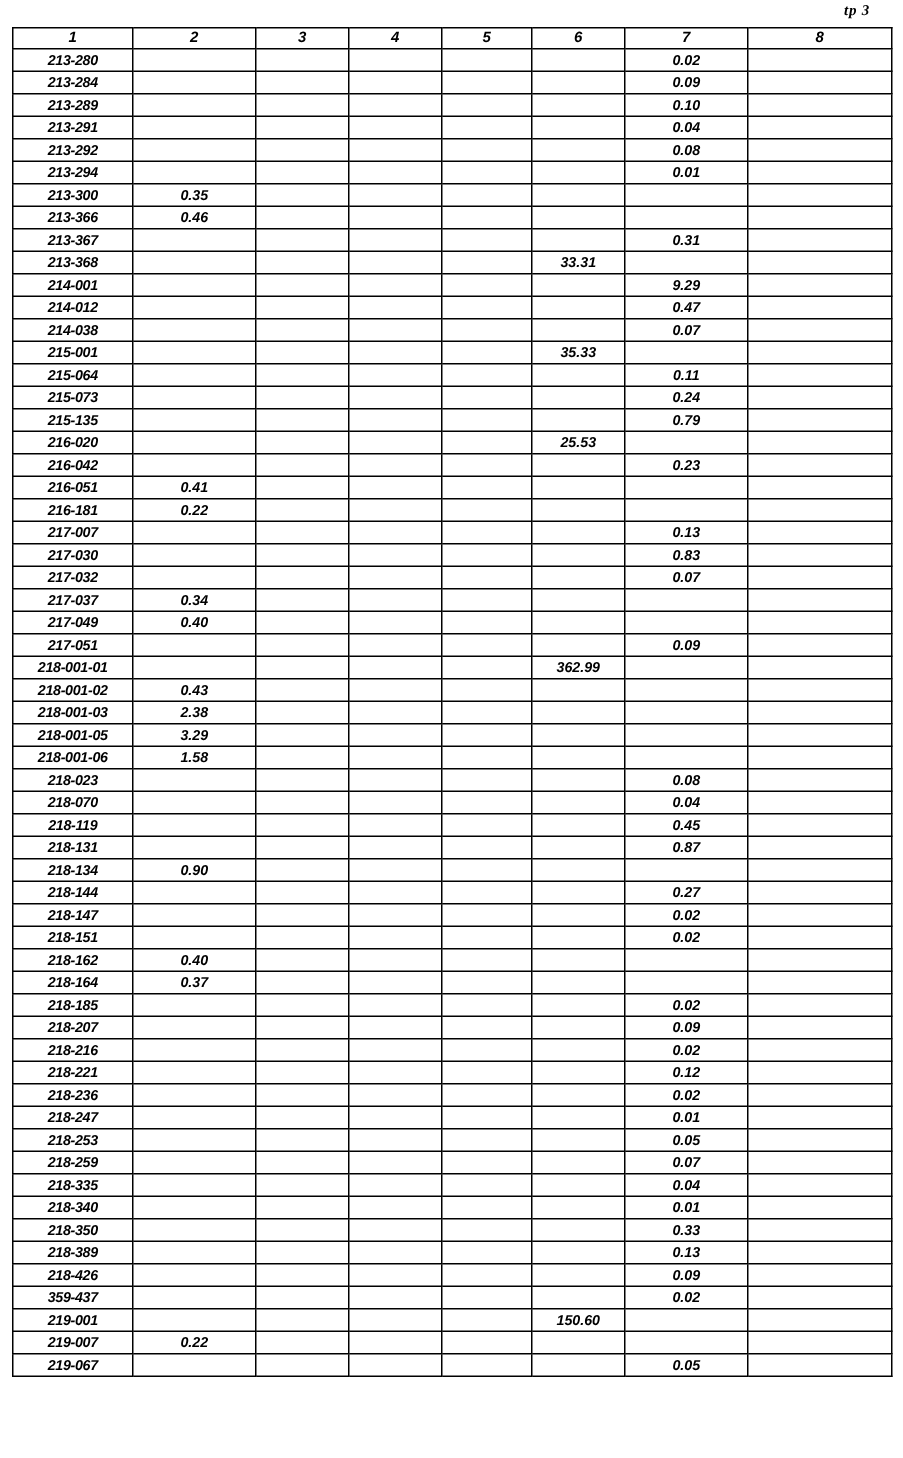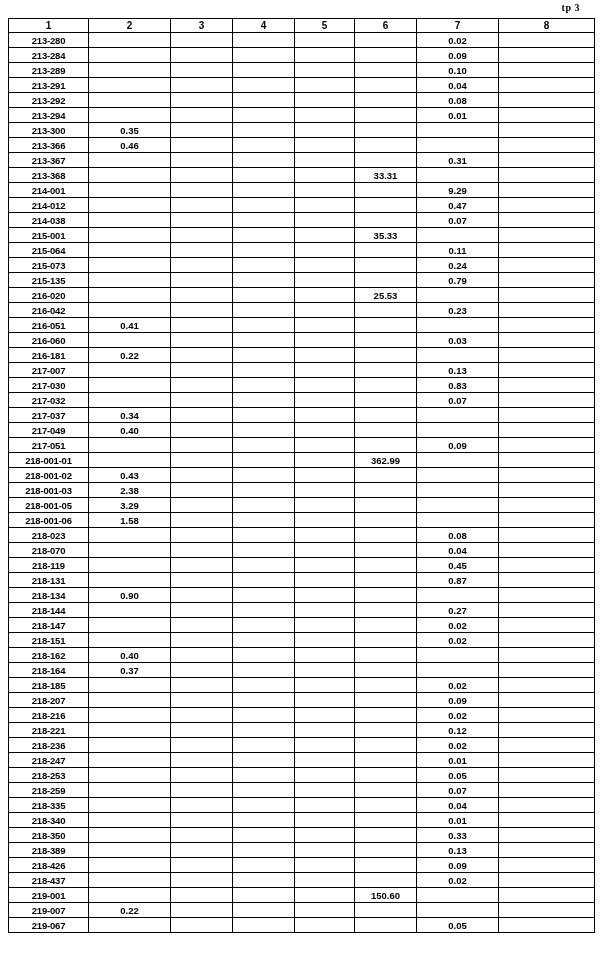--- a/index.html
+++ b/index.html
@@ -14,20 +14,21 @@
     color: #000000;
     position: relative;
     overflow: hidden;
   }
   .page {
     position: relative;
     width: 602px;
     height: 732px;
     box-sizing: border-box;
     padding: 0 8px;
+    font-style: italic;
   }
   .page-label {
     position: absolute;
     top: 2px;
     right: 22px;
     font-size: 10px;
     font-weight: bold;
     letter-spacing: 0.5px;
     font-family: "Liberation Serif", serif;
   }
@@ -295,30 +296,20 @@
           <td class="code">216-051</td>
           <td>0.41</td>
           <td></td>
           <td></td>
           <td></td>
           <td></td>
           <td></td>
           <td></td>
         </tr>
         <tr>
-          <td class="code">216-060</td>
-          <td></td>
-          <td></td>
-          <td></td>
-          <td></td>
-          <td></td>
-          <td>0.03</td>
-          <td></td>
-        </tr>
-        <tr>
           <td class="code">216-181</td>
           <td>0.22</td>
           <td></td>
           <td></td>
           <td></td>
           <td></td>
           <td></td>
           <td></td>
         </tr>
         <tr>
@@ -655,21 +646,21 @@
           <td class="code">218-426</td>
           <td></td>
           <td></td>
           <td></td>
           <td></td>
           <td></td>
           <td>0.09</td>
           <td></td>
         </tr>
         <tr>
-          <td class="code">218-437</td>
+          <td class="code">359-437</td>
           <td></td>
           <td></td>
           <td></td>
           <td></td>
           <td></td>
           <td>0.02</td>
           <td></td>
         </tr>
         <tr>
           <td class="code">219-001</td>

